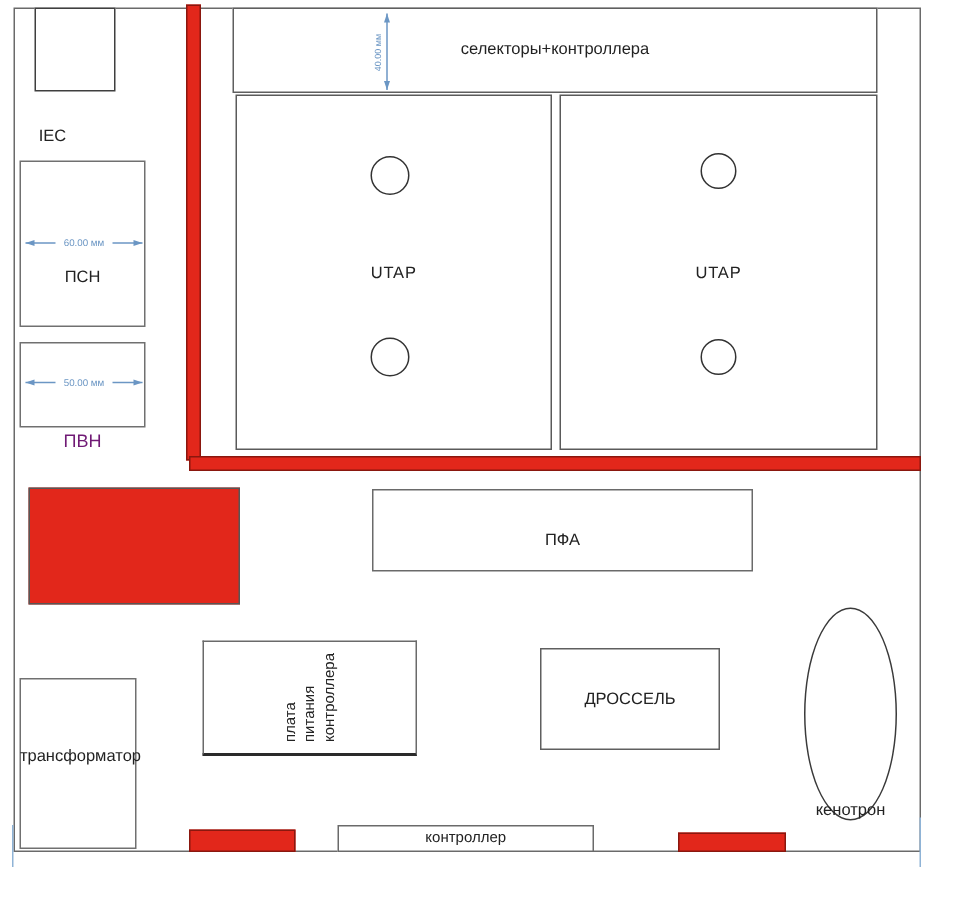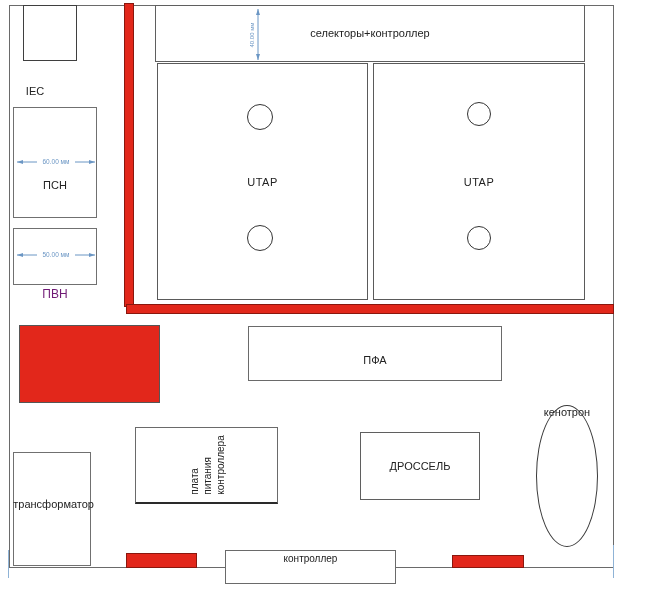--- a/index.html
+++ b/index.html
@@ -6,21 +6,21 @@
   body{font-family:"Liberation Sans", sans-serif;color:#222;}
   .canvas{position:relative;width:645px;height:598px;background:#fff;overflow:hidden;}
   .abs{position:absolute;box-sizing:border-box;}
   .outer-border{left:9px;top:5px;width:605px;height:563px;border:1px solid #6a6a6a;background:transparent;}
   .box{position:absolute;box-sizing:border-box;background:#fff;border:1px solid #666;}
   .box-dark{border-color:#3f3f3f;}
   .lbl{position:absolute;left:0;right:0;text-align:center;font-size:11px;color:#222;white-space:nowrap;}
   .red-fill{position:absolute;box-sizing:border-box;background:#e2271b;border:1px solid #8a170e;}
   .red-block-border{border:1px solid #565656;}
   .circle{position:absolute;box-sizing:border-box;border:1px solid #333;border-radius:50%;background:#fff;}
-  .ellipse{position:absolute;box-sizing:border-box;border:1px solid #3a3a3a;border-radius:50%;background:#fff;display:flex;align-items:flex-start;justify-content:center;}
+  .ellipse{position:absolute;box-sizing:border-box;border:1px solid #3a3a3a;border-radius:50%;background:#fff;display:flex;align-items:flex-end;justify-content:center;}
   .dim-svg{position:absolute;}
   svg text{font-family:"Liberation Sans", sans-serif;}
   .rot-wrap{position:absolute;left:50%;top:50%;transform:translate(-50%,-50%) rotate(-90deg);font-size:10px;line-height:13px;color:#222;text-align:left;white-space:nowrap;}
   .rot-wrap span{display:block;}
   .pvn-red{color:#701a75;font-size:12px;}
   .blue-guide{position:absolute;width:1px;background:#8fb3d6;}
   .thin-label{font-size:11px;}
 </style>
 </head>
 <body>
@@ -54,21 +54,21 @@
       <line x1="3" y1="9" x2="81" y2="9" stroke="#6b96c4" stroke-width="1"></line>
       <polygon points="3,9 9,7 9,11" fill="#6b96c4"></polygon>
       <polygon points="81,9 75,7 75,11" fill="#6b96c4"></polygon>
       <rect x="23" y="3" width="38" height="10" fill="#ffffff"></rect>
       <text x="42" y="11" font-size="6.5" fill="#6b96c4" text-anchor="middle">50.00 мм</text>
     </svg>
   </div>
   <div class="lbl pvn-red" style="left:13px;right:auto;width:84px;top:287px;">ПВН</div>
 
   <div class="box" style="left:155px;top:5px;width:430px;height:57px;border-color:#5f5f5f;">
-    <span class="lbl" style="top:21px;">селекторы+контроллер</span>
+    <span class="lbl" style="top:21px;">селекторы+контроллера</span>
     <svg class="dim-svg" style="left:88px;top:1px;" width="22" height="55">
       <line x1="14" y1="2" x2="14" y2="53" stroke="#6b96c4" stroke-width="1"></line>
       <polygon points="14,2 12,8 16,8" fill="#6b96c4"></polygon>
       <polygon points="14,53 12,47 16,47" fill="#6b96c4"></polygon>
       <text transform="rotate(-90 8 28)" x="8" y="30" font-size="6" fill="#6b96c4" text-anchor="middle">40.00 мм</text>
     </svg>
   </div>
 
   <div class="box" style="left:157px;top:63px;width:211px;height:237px;border-color:#5a5a5a;">
     <span class="lbl" style="top:112px;letter-spacing:0.5px;">UTAP</span>
@@ -100,20 +100,20 @@
     <span class="lbl" style="top:27px;">ДРОССЕЛЬ</span>
   </div>
 
   <div class="ellipse" style="left:536px;top:405px;width:62px;height:142px;">
     <span class="thin-label" style="white-space:nowrap;">кенотрон</span>
   </div>
 
   <div class="box" style="left:13px;top:452px;width:78px;height:114px;border-color:#707070;"></div>
   <div class="lbl" style="left:2px;right:auto;width:92px;top:498px;text-align:right;">трансформатор</div>
 
-  <div class="box" style="left:225px;top:550px;width:171px;height:34px;border-color:#6a6a6a;">
+  <div class="box" style="left:225px;top:550px;width:171px;height:18px;border-color:#6a6a6a;">
     <span class="lbl" style="top:2px;font-size:10px;">контроллер</span>
   </div>
 
   <div class="red-fill" style="left:126px;top:553px;width:71px;height:15px;"></div>
   <div class="red-fill" style="left:452px;top:555px;width:72px;height:13px;"></div>
 
 </div>
 
 </body></html>

